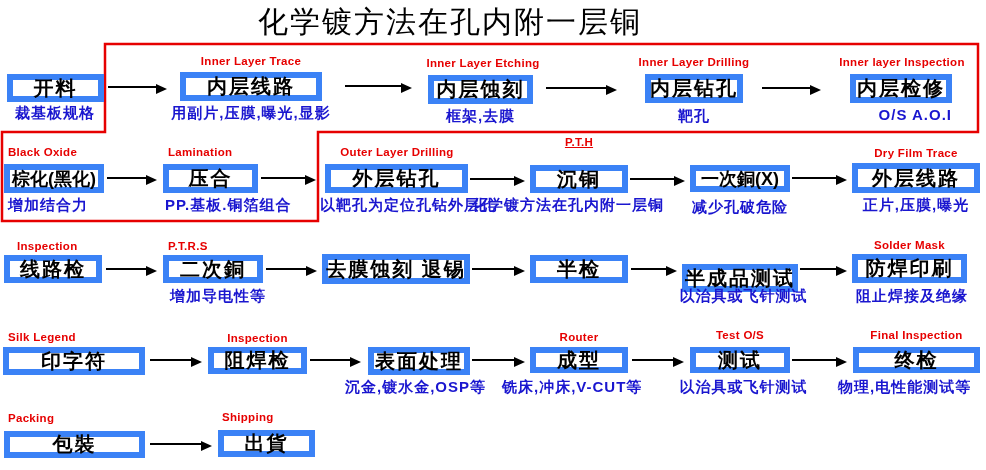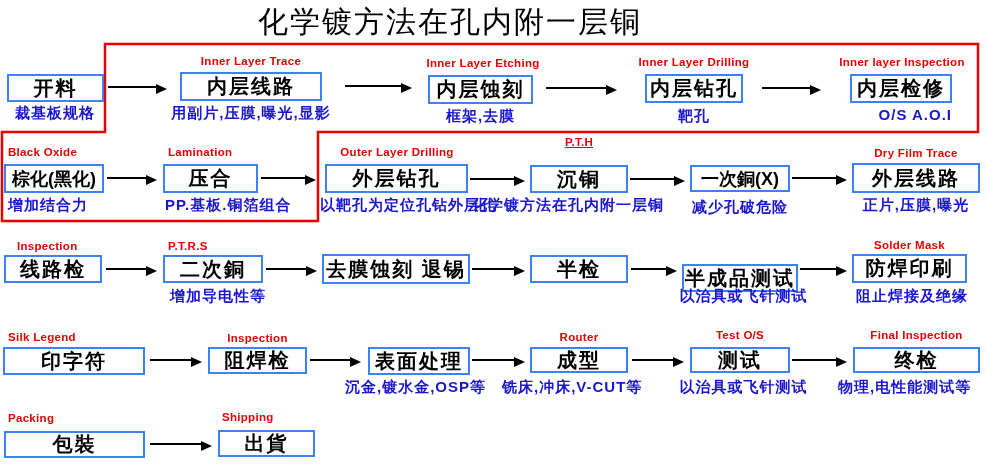--- a/index.html
+++ b/index.html
@@ -3,21 +3,21 @@
 <meta charset="utf-8">
 <style>
   html,body{margin:0;padding:0;background:#fff;}
   .canvas{position:relative;width:986px;height:470px;background:#ffffff;overflow:hidden;
           font-family:"Liberation Sans",sans-serif;}
   .title{position:absolute;color:#000;font-size:30px;letter-spacing:2px;white-space:nowrap;
          font-family:"Liberation Serif","DejaVu Serif",serif;}
   .en{position:absolute;color:#e60000;font-weight:bold;font-size:11.5px;white-space:nowrap;
       letter-spacing:.3px;}
   .en.c{text-align:center;}
-  .box{position:absolute;box-sizing:border-box;border:2px solid #3b82f6;background:#fff;color:#000;
+  .box{position:absolute;box-sizing:border-box;border:6px solid #3b82f6;background:#fff;color:#000;
        font-weight:bold;font-size:20px;letter-spacing:2px;white-space:nowrap;
        display:flex;align-items:center;justify-content:center;}
   .sub{position:absolute;color:#1a16cf;font-weight:bold;font-size:15px;letter-spacing:1px;white-space:nowrap;}
   .sub.c{text-align:center;}
   .arrow{position:absolute;height:0;border-top:2px solid #000;}
   .arrow::after{content:"";position:absolute;right:-11px;top:-4px;width:0;height:0;
                 border-left:11px solid #000;border-top:5px solid transparent;border-bottom:5px solid transparent;}
   svg.outline{position:absolute;left:0;top:0;}
 </style>
 </head>

